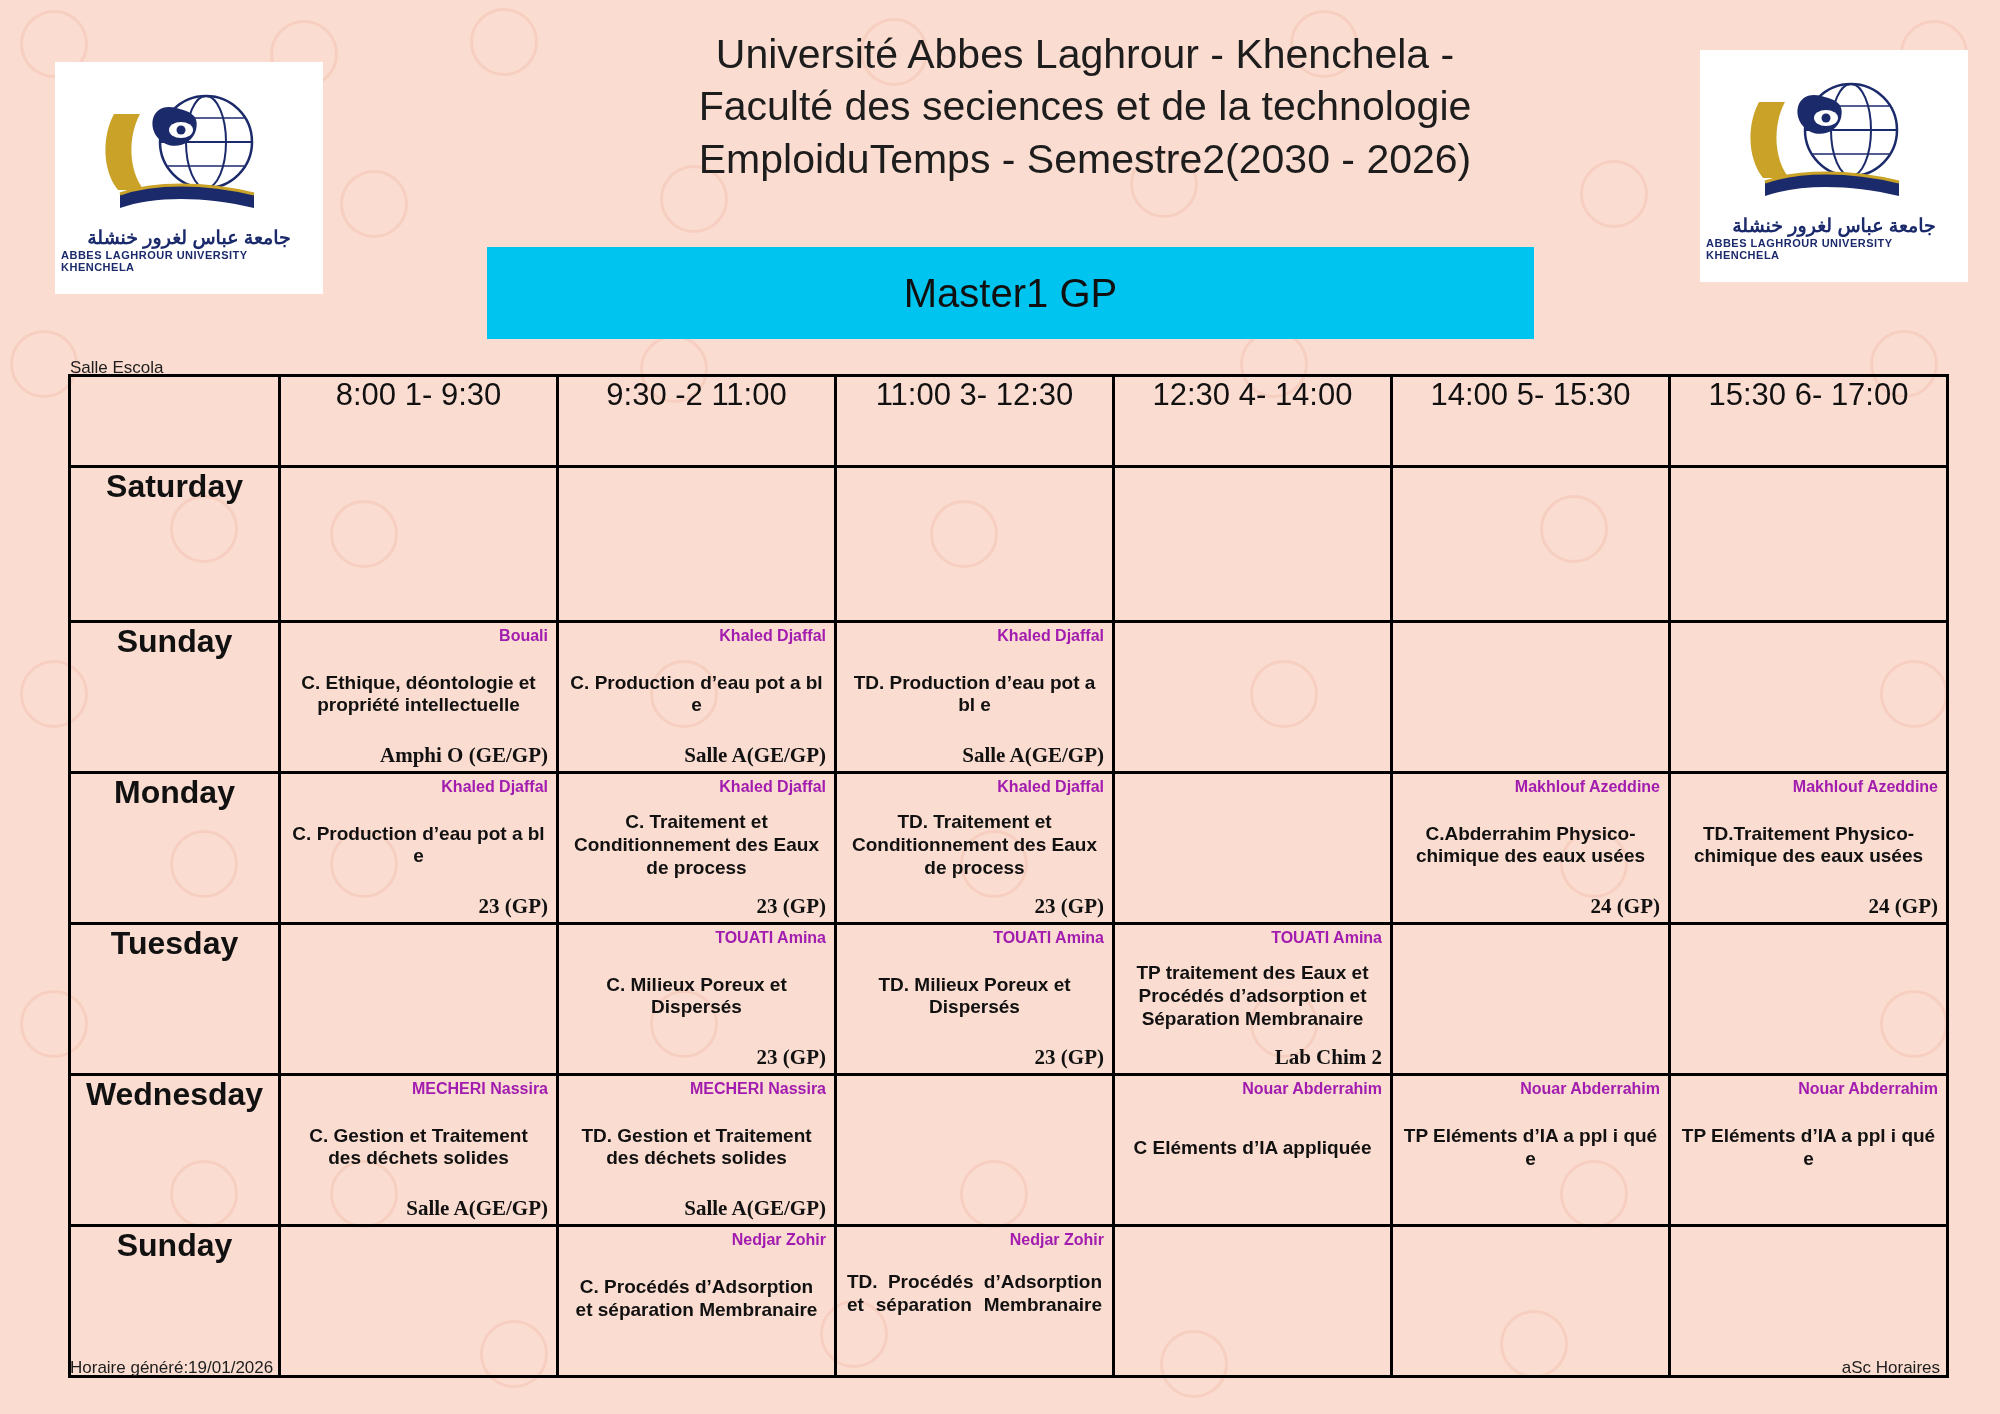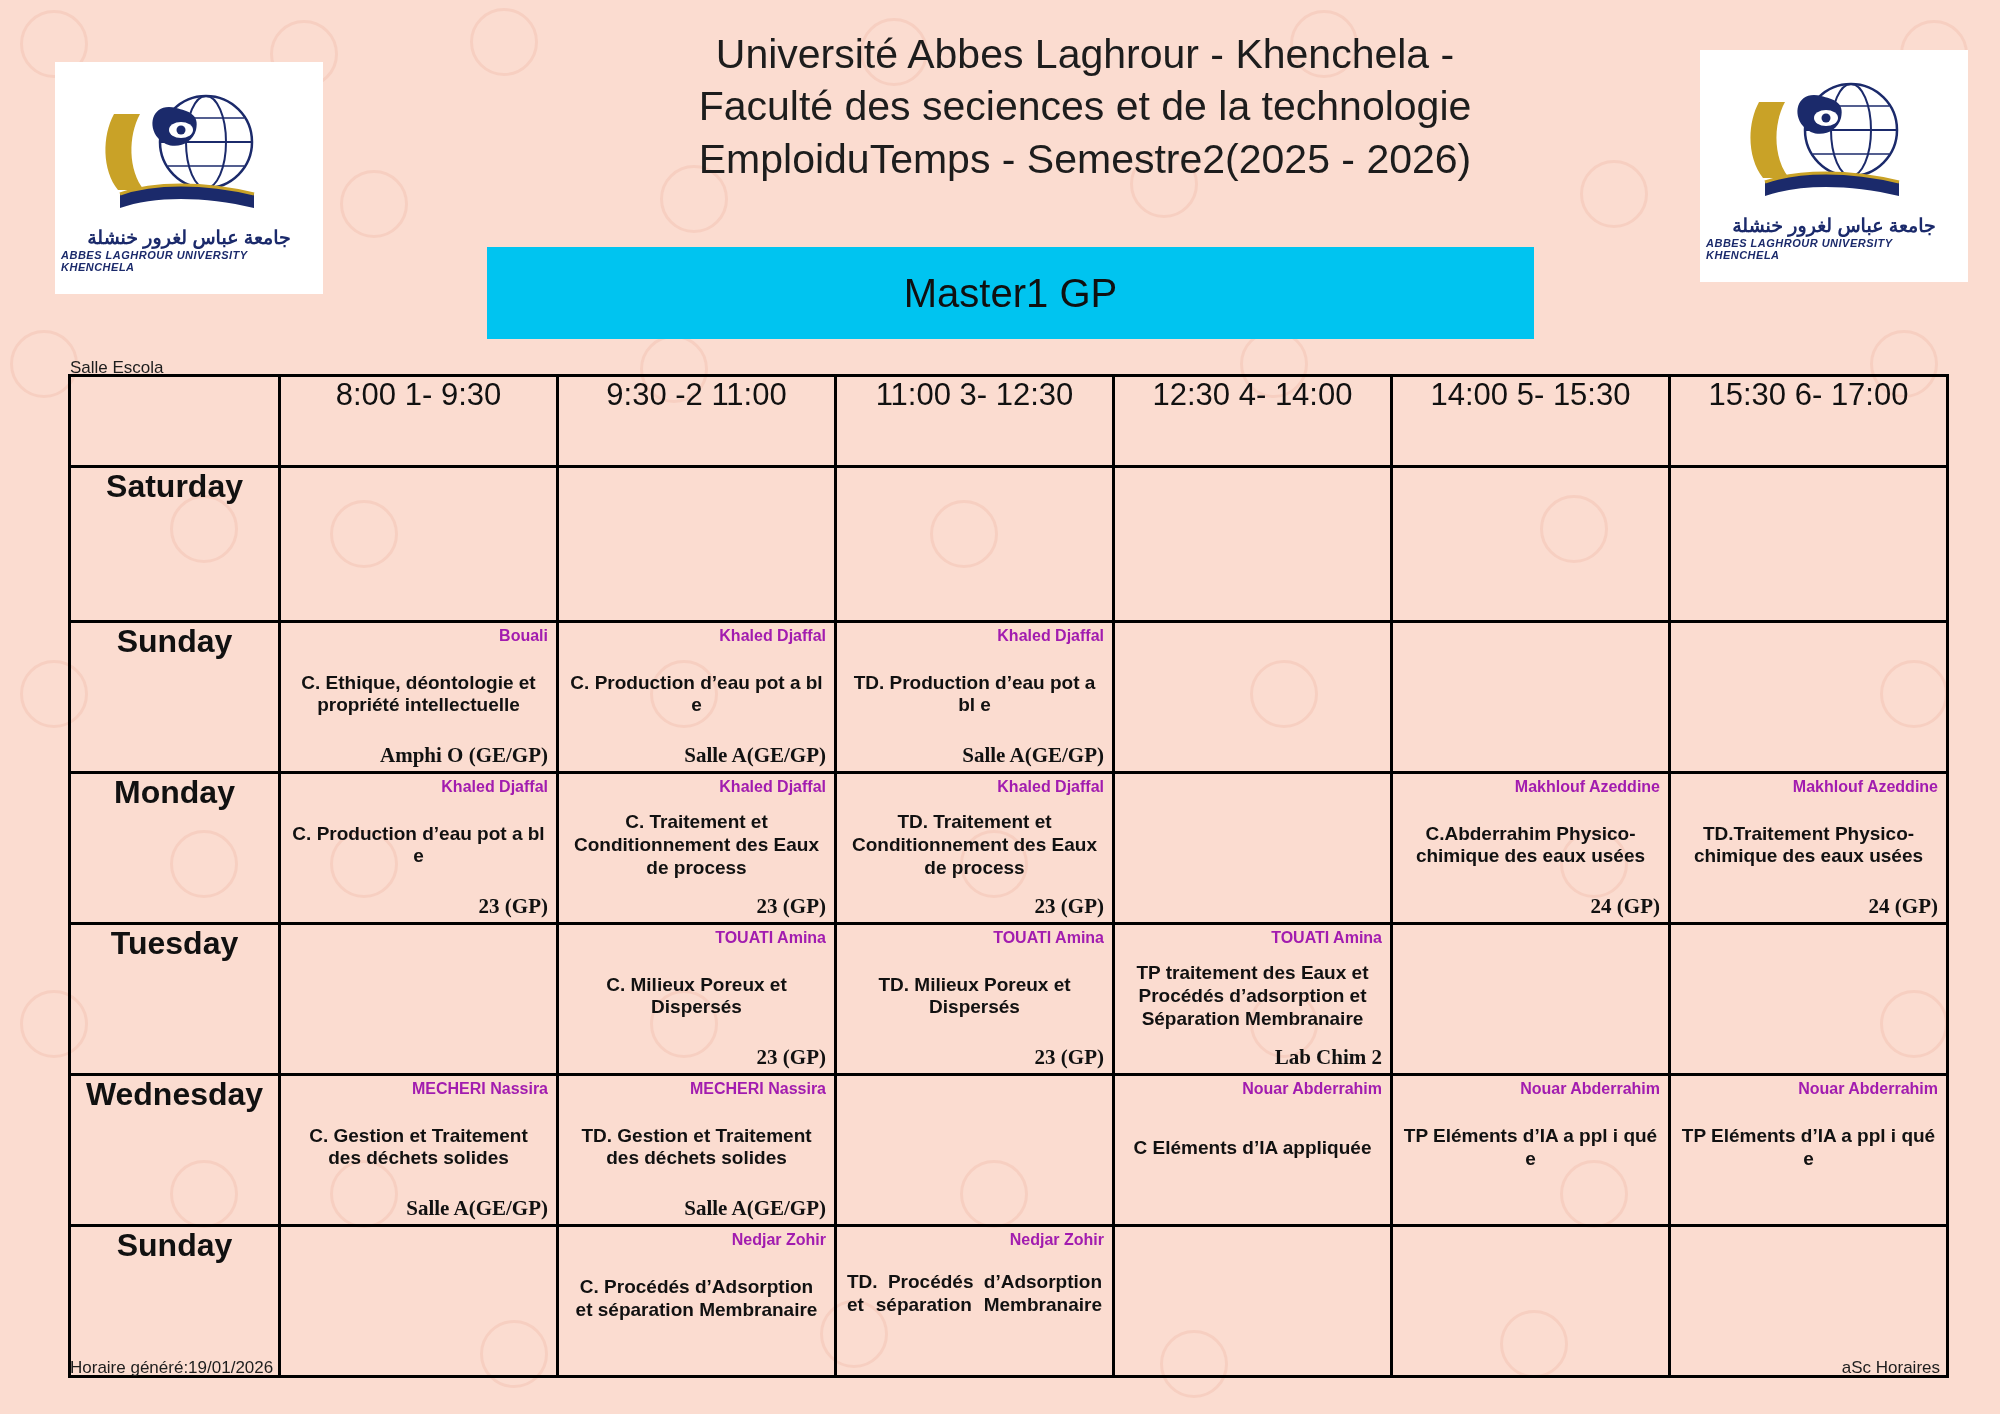--- a/index.html
+++ b/index.html
@@ -60,21 +60,20 @@
     color: #1b2a6b;
     font-weight: bold;
     margin-top: 2px;
     letter-spacing: 1px;
   }
   .logo-en {
     font-size: 11px;
     color: #1b2a6b;
     font-weight: bold;
     letter-spacing: .5px;
-    font-style: italic;
   }
   .header-title {
     position: absolute;
     left: 480px;
     top: 28px;
     width: 1210px;
     text-align: center;
     font-size: 41px;
     color: #1d1d1d;
     line-height: 1.28;
@@ -280,21 +279,21 @@
         <path d="M36 110 C70 98 120 98 170 110" fill="none" stroke="#c9a227" stroke-width="3"></path>
       </svg>
     </div>
     <div class="logo-arabic">جامعة عباس لغرور خنشلة</div>
     <div class="logo-en">ABBES LAGHROUR UNIVERSITY KHENCHELA</div>
   </div>
 
   <div class="header-title">
     <div>Université Abbes Laghrour - Khenchela -</div>
     <div>Faculté des seciences et de la technologie</div>
-    <div>EmploiduTemps - Semestre2(2025 - 2026)</div>
+    <div>EmploiduTemps - Semestre2(2030 - 2026)</div>
   </div>
 
   <div class="banner">Master1 GP</div>
 
   <div class="minha">Salle Escola</div>
 
   <table class="tt">
     <colgroup>
       <col class="col-day">
         <col class="col-slot">

